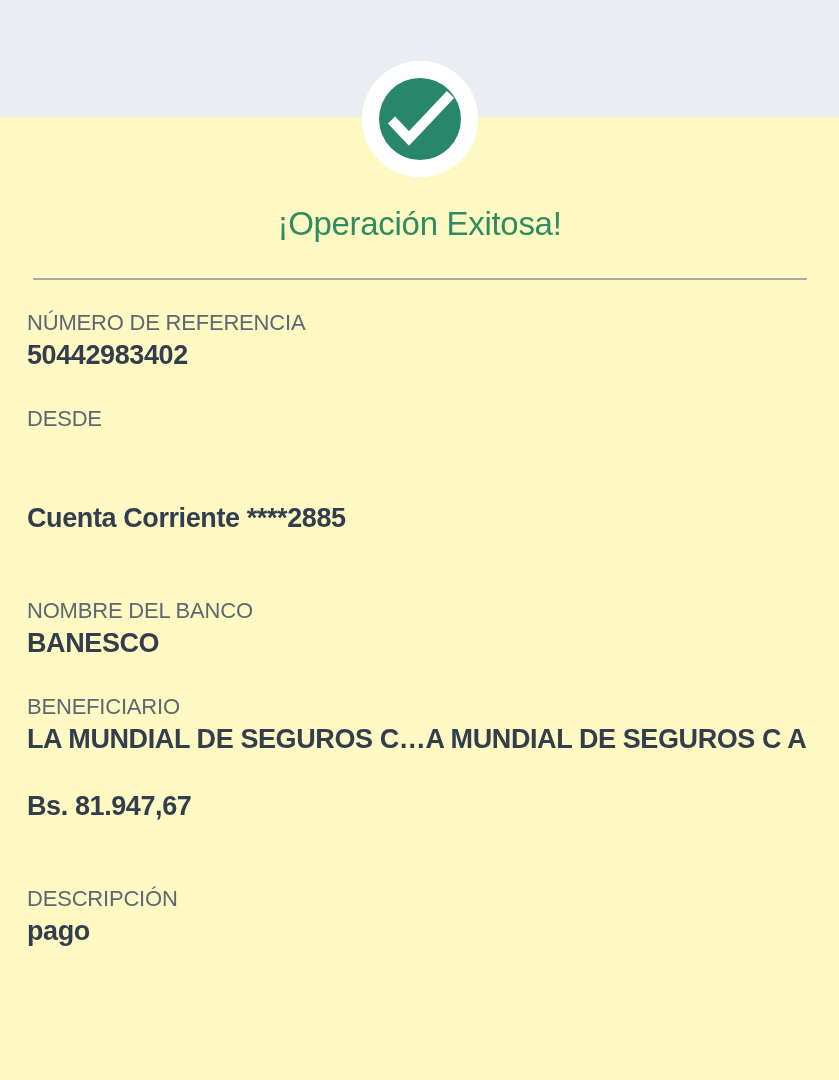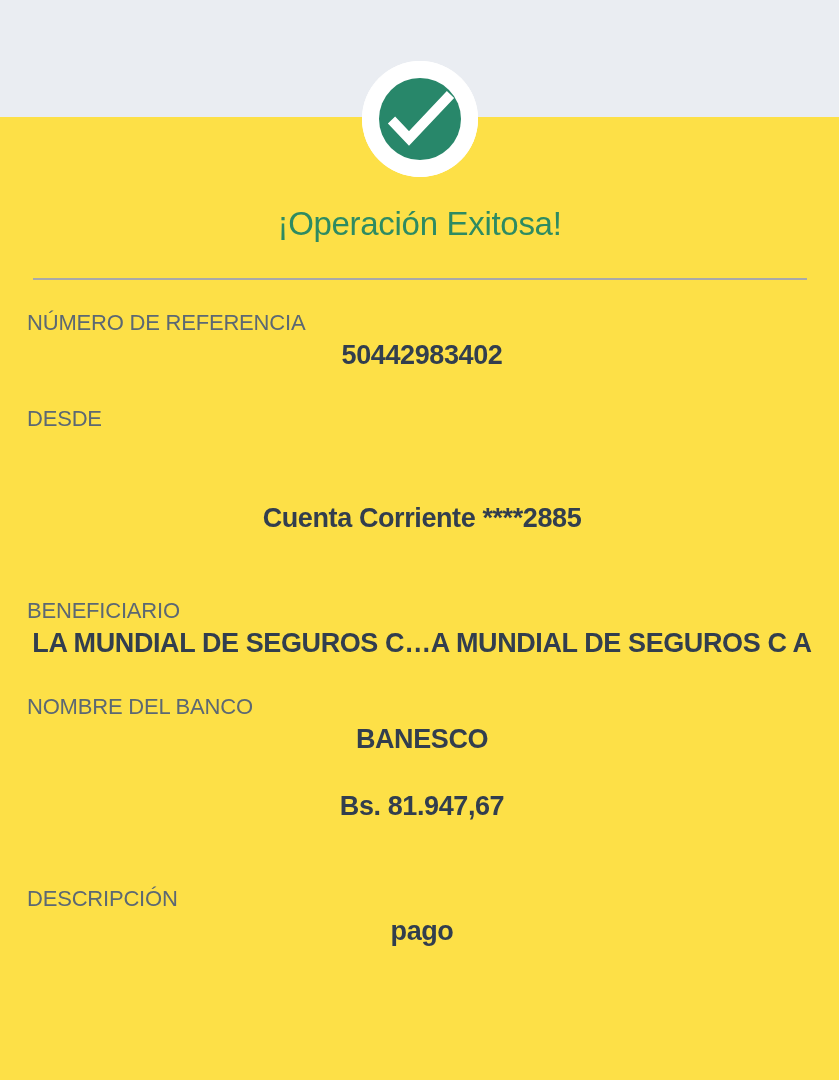--- a/index.html
+++ b/index.html
@@ -5,21 +5,21 @@
   html, body {
     margin: 0;
     padding: 0;
     background: #ffffff;
     font-family: "Liberation Sans", "DejaVu Sans", sans-serif;
   }
   .page {
     position: relative;
     width: 839px;
     height: 1080px;
-    background: #fde047;
+    background: #fef9c3;
     overflow: hidden;
   }
   .band {
     position: absolute;
     top: 0; left: 0;
     width: 839px;
     height: 117px;
     background: #eaedf2;
   }
   .icon-wrap {
@@ -75,21 +75,20 @@
     white-space: nowrap;
   }
   .field .value {
     margin-top: 3px;
     font-size: 27px;
     line-height: 32px;
     font-weight: 700;
     color: #323e4e;
     letter-spacing: -0.4px;
     white-space: nowrap;
-    text-align: center;
   }
 </style>
 </head>
 <body>
 
 <div class="page">
 
   <div class="band"></div>
 
   <div class="icon-wrap">
@@ -113,27 +112,27 @@
 
     <div class="field">
       <div class="label">DESDE</div>
     </div>
 
     <div class="field">
       <div class="value">Cuenta Corriente ****2885</div>
     </div>
 
     <div class="field">
-      <div class="label">BENEFICIARIO</div>
-      <div class="value">LA MUNDIAL DE SEGUROS C…A MUNDIAL DE SEGUROS C A</div>
+      <div class="label">NOMBRE DEL BANCO</div>
+      <div class="value">BANESCO</div>
     </div>
 
     <div class="field">
-      <div class="label">NOMBRE DEL BANCO</div>
-      <div class="value">BANESCO</div>
+      <div class="label">BENEFICIARIO</div>
+      <div class="value">LA MUNDIAL DE SEGUROS C…A MUNDIAL DE SEGUROS C A</div>
     </div>
 
 
     <div class="field">
       <div class="value">Bs. 81.947,67</div>
     </div>
 
     <div class="field">
       <div class="label">DESCRIPCIÓN</div>
       <div class="value">pago</div>

